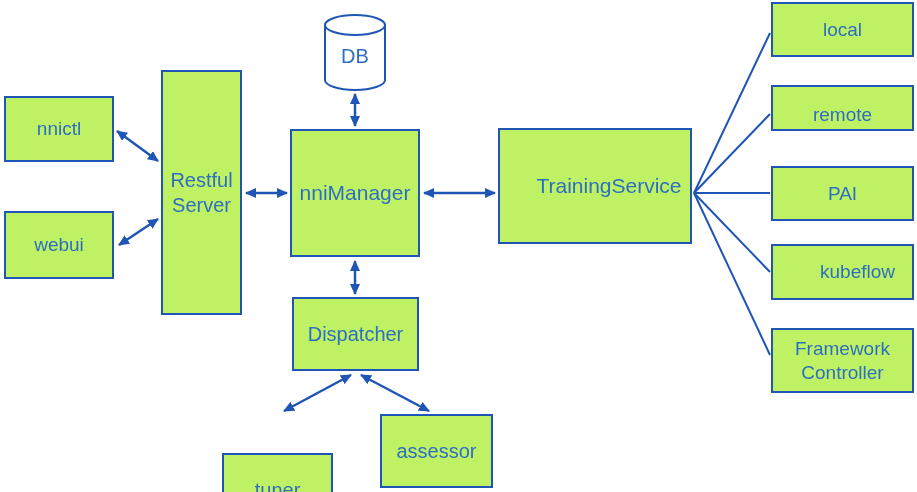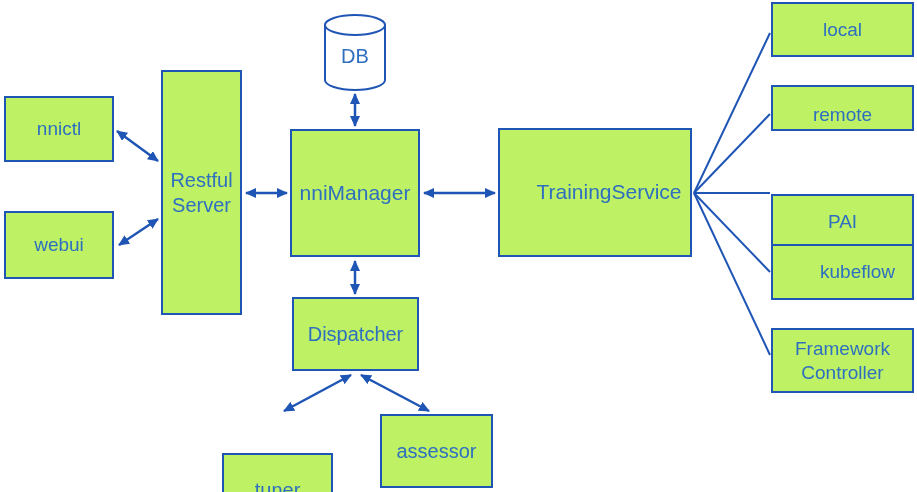--- a/index.html
+++ b/index.html
@@ -28,27 +28,27 @@
     font-size:19px;
     line-height:1.25;
     padding:2px 6px;
   }
   .node.big{font-size:21px;}
   
   .n-nnictl      {left:4px;   top:96px;  width:110px; height:66px;}
   .n-webui       {left:4px;   top:211px; width:110px; height:68px;}
   .n-restful     {left:161px; top:70px;  width:81px;  height:245px; font-size:20px;}
   .n-nnimanager  {left:290px; top:129px; width:130px; height:128px;}
-  .n-training    {left:498px; top:128px; width:194px; height:129px;padding-left:34px;}
+  .n-training    {left:498px; top:128px; width:194px; height:116px;padding-left:34px;}
   .n-dispatcher  {left:292px; top:297px; width:127px; height:74px; font-size:20px;}
   .n-tuner       {left:222px; top:414px; width:111px; height:74px; font-size:20px;margin-top:39px;}
   .n-assessor    {left:380px; top:414px; width:113px; height:74px; font-size:20px;}
   .n-local       {left:771px; top:2px;   width:143px; height:55px;}
   .n-remote      {left:771px; top:85px;  width:143px; height:46px;align-items:flex-end;}
-  .n-pai         {left:771px; top:166px; width:143px; height:55px;margin-top:28px;}
+  .n-pai         {left:771px; top:166px; width:143px; height:55px;}
   .n-kubeflow    {left:771px; top:244px; width:143px; height:56px;padding-left:36px;}
   .n-framework   {left:771px; top:328px; width:143px; height:65px; font-size:19px;}
   .db-label{
     position:absolute;
     left:324px; top:45px; width:62px;
     text-align:center;
     color:var(--text);
     font-size:20px;
   }
   svg.connectors{

